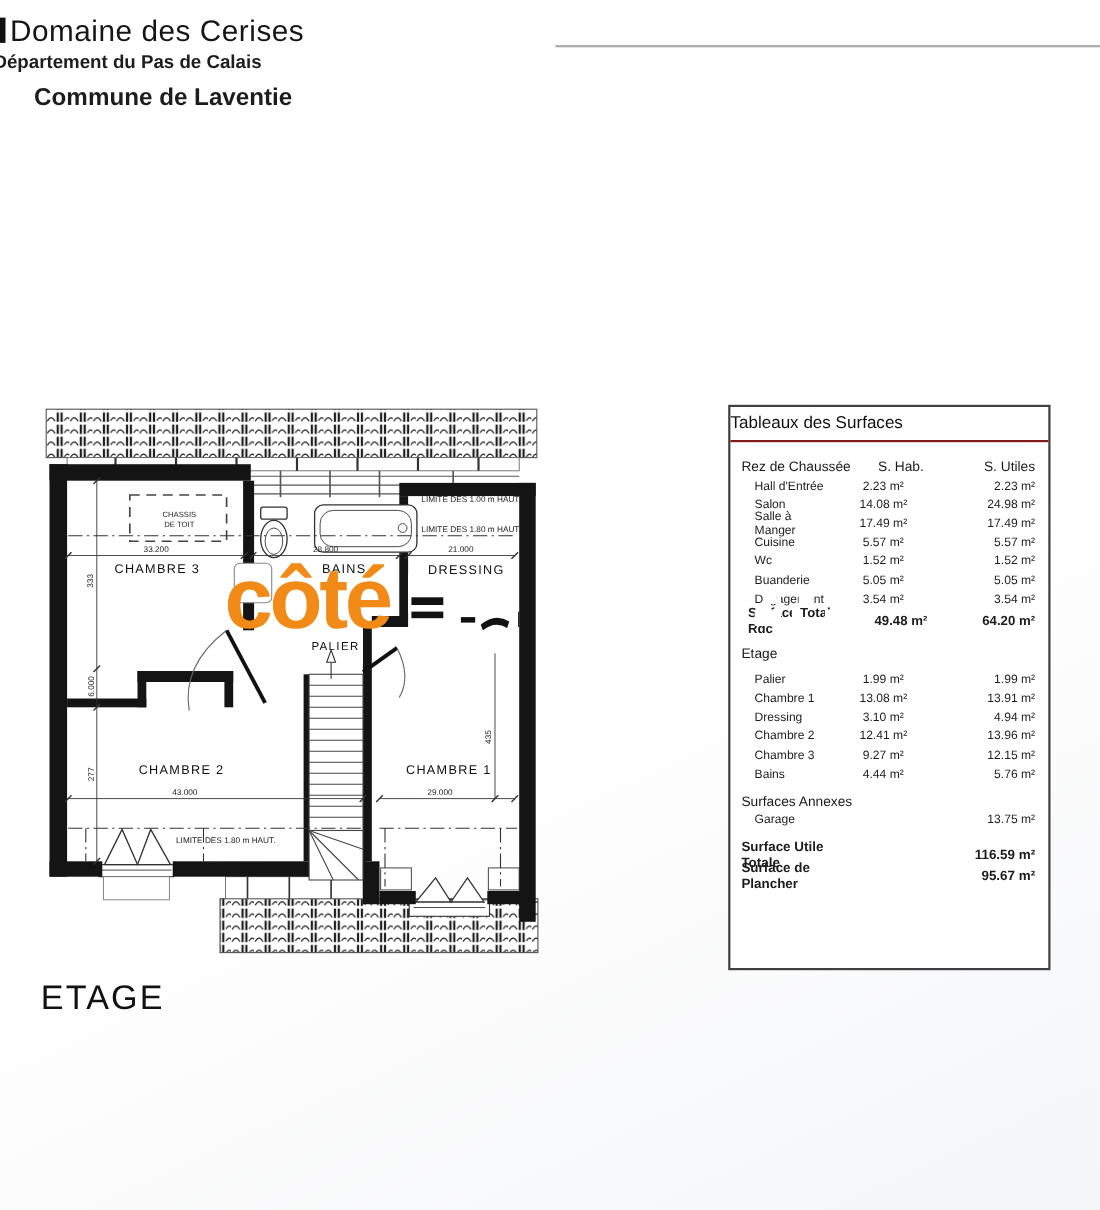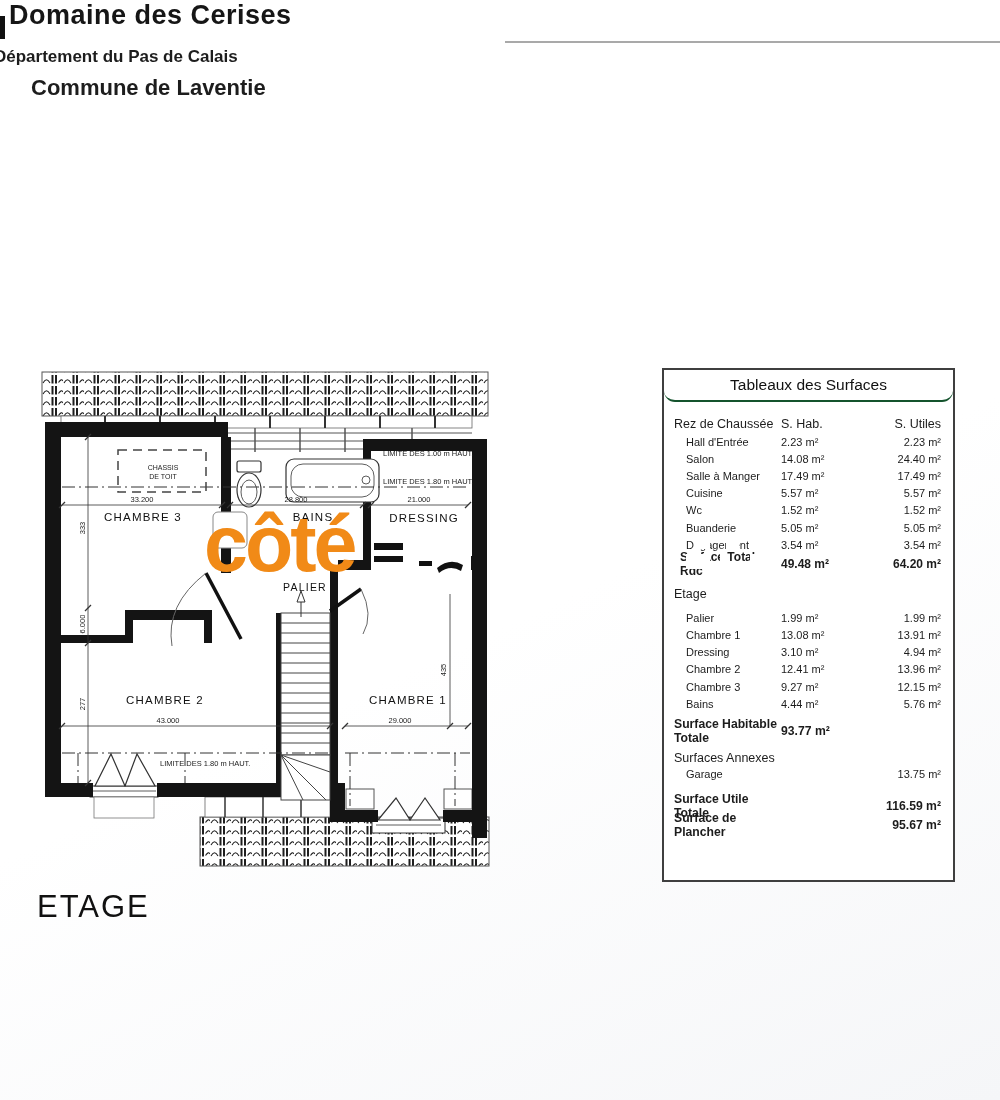--- a/index.html
+++ b/index.html
@@ -2,40 +2,40 @@
 <html><head>
 <meta charset="utf-8">
 <style>
   html,body{margin:0;padding:0;background:#eef0f2;}
   .page{
     position:relative;width:1000px;height:1100px;margin:0 auto;overflow:hidden;
     background:linear-gradient(155deg,#ffffff 55%,#f5f6f8 100%);
     font-family:"Liberation Sans",sans-serif;color:#1c1c1c;
   }
   
-  .hdr-title{position:absolute;left:9px;top:0;font-size:27px;font-weight:bold;letter-spacing:.5px;color:#161616;}
+  .hdr-title{position:absolute;left:9px;top:13px;font-size:27px;font-weight:normal;letter-spacing:.5px;color:#161616;}
   .hdr-sub1{position:absolute;left:-6px;top:47px;font-size:17px;font-weight:bold;color:#1d1d1d;}
   .hdr-sub2{position:absolute;left:31px;top:75px;font-size:22px;font-weight:bold;color:#1d1d1d;}
   .clip-glyph{position:absolute;left:0;top:16px;width:5px;height:23px;background:#111;}
   .top-rule{position:absolute;left:505px;top:41px;width:495px;height:0;border-top:2px solid #a9a9a9;}
   
   .floor-label{position:absolute;left:37px;top:889px;font-size:31px;letter-spacing:2px;color:#111;}
   
   .stable{
     position:absolute;left:662px;top:368px;width:293px;height:514px;
     border:2px solid #3f3f3f;background:#fff;box-sizing:border-box;font-size:11px;
   }
-  .stable .ttl{height:30px;line-height:30px;text-align:center;font-size:15.5px;color:#111;border-bottom:2px solid #14532d;border-radius:11px;}
+  .stable .ttl{height:30px;line-height:30px;font-size:15.5px;color:#111;border-bottom:2px solid #7f1d1d;}
   .tbody{padding:0 10px;position:relative;}
   .trow,.thead,.ttotal,.tsum{display:flex;align-items:center;}
   .thead{margin-top:13px;height:18px;font-size:12.5px;}
-  .trow{height:17.2px;}
+  .trow{height:17.2px;gap:16px;}
   .rlabel{flex:1;}
   .indent{padding-left:12px;}
-  .c1{width:76px;text-align:left;padding-right:6px;white-space:nowrap;}
+  .c1{width:76px;text-align:center;padding-right:6px;white-space:nowrap;}
   .c2{width:78px;text-align:right;padding-right:2px;white-space:nowrap;}
   .ttotal{height:22px;font-weight:bold;font-size:12px;}
   .ttotal .rlabel{padding-left:6px;}
   .etage-h{margin-top:10px;height:18px;font-size:12.5px;display:flex;align-items:center;}
   .rows2{margin-top:6px;}
   .ttotal.etg{height:24px;}
   .tsum{font-weight:bold;font-size:12.2px;}
   .sum-hab{margin-top:9px;height:20px;}
   .annex-h{margin-top:8px;height:17px;font-size:12.5px;font-weight:normal;}
   .garage-row{height:16px;font-weight:normal;font-size:11px;}
@@ -270,21 +270,21 @@
 
       <div>
         <div class="trow">
             <span class="rlabel indent">Hall d'Entrée</span>
             <span class="c1">2.23 m²</span>
             <span class="c2">2.23 m²</span>
           </div>
         <div class="trow">
             <span class="rlabel indent">Salon</span>
             <span class="c1">14.08 m²</span>
-            <span class="c2">24.40 m²</span>
+            <span class="c2">24.98 m²</span>
           </div>
         <div class="trow">
             <span class="rlabel indent">Salle à Manger</span>
             <span class="c1">17.49 m²</span>
             <span class="c2">17.49 m²</span>
           </div>
         <div class="trow">
             <span class="rlabel indent">Cuisine</span>
             <span class="c1">5.57 m²</span>
             <span class="c2">5.57 m²</span>
@@ -341,25 +341,20 @@
             <span class="c2">12.15 m²</span>
           </div>
         <div class="trow">
             <span class="rlabel indent">Bains</span>
             <span class="c1">4.44 m²</span>
             <span class="c2">5.76 m²</span>
           </div>
       </div>
 
 
-      <div class="tsum sum-hab">
-        <span class="rlabel">Surface Habitable Totale</span>
-        <span class="c1">93.77 m²</span>
-        <span class="c2"></span>
-      </div>
 
       <div class="tsum annex-h">Surfaces Annexes</div>
 
       <div class="trow garage-row">
         <span class="rlabel indent">Garage</span>
         <span class="c1"></span>
         <span class="c2">13.75 m²</span>
       </div>
 
       <div class="tsum sum-utile">

